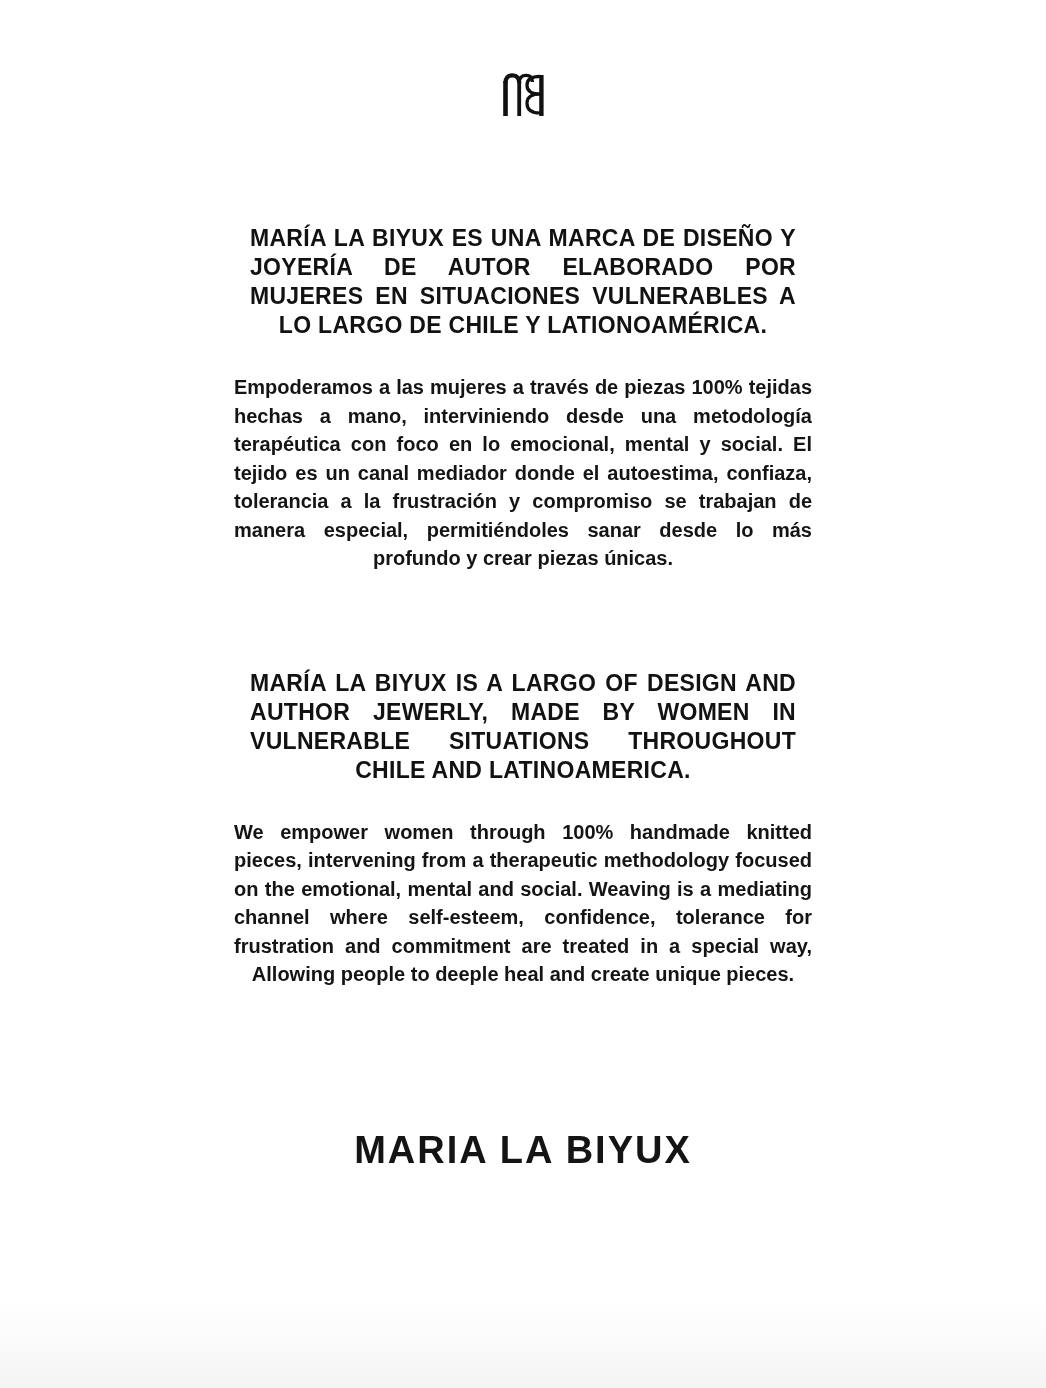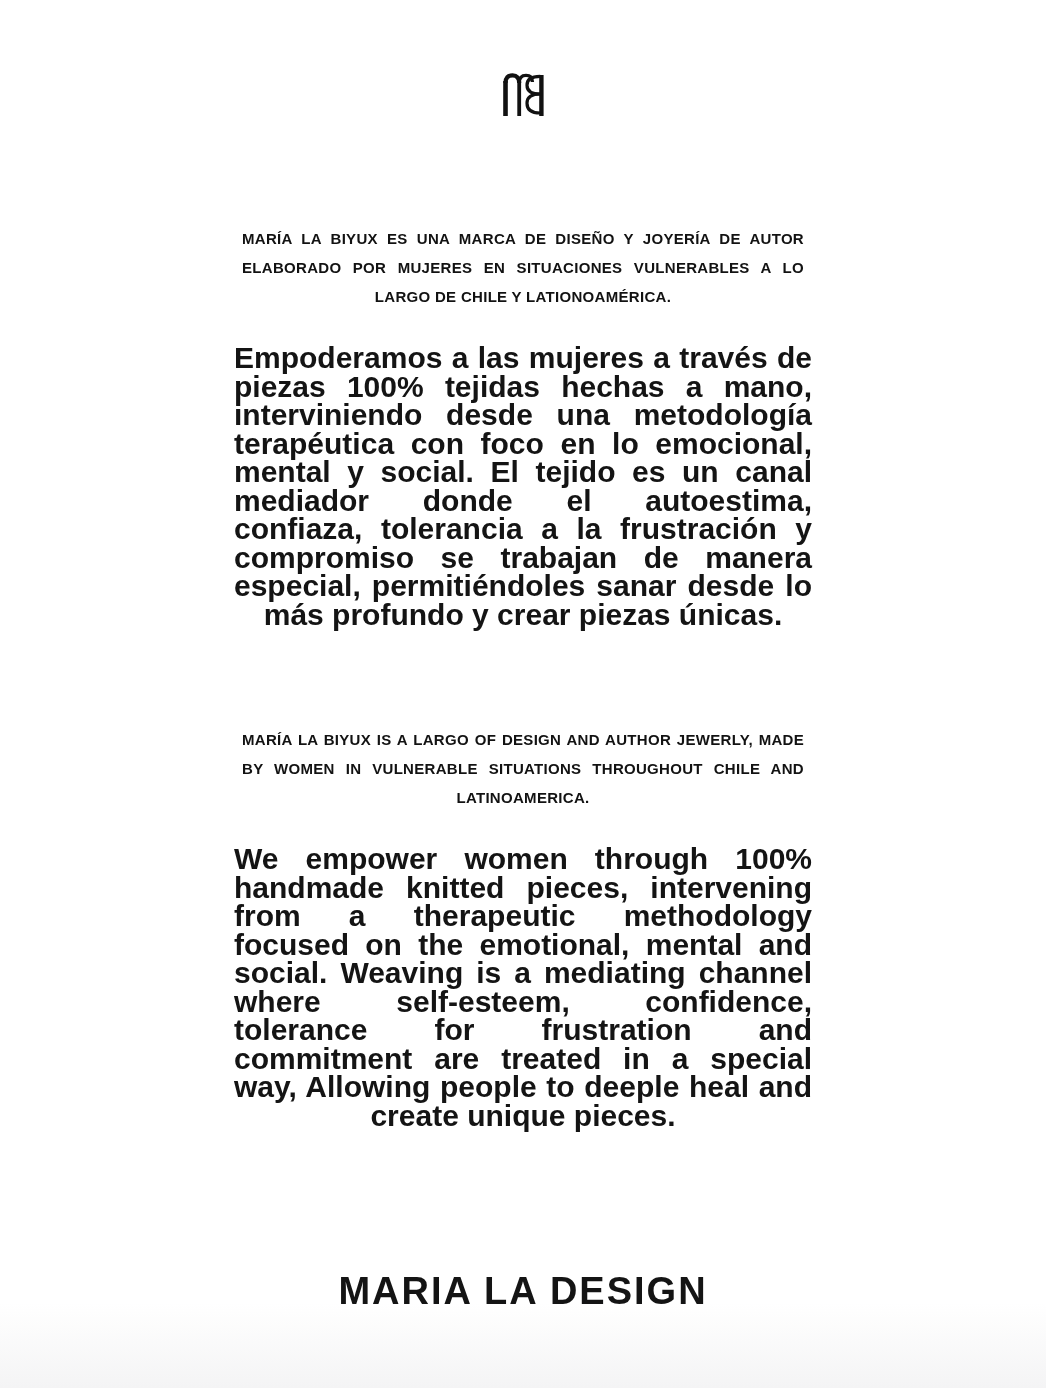--- a/index.html
+++ b/index.html
@@ -23,38 +23,38 @@
   .logo-wrap {
     padding-top: 73px;
     text-align: center;
   }
   .logo-link {
     display: inline-block;
     line-height: 0;
     cursor: pointer;
   }
   .heading {
-    margin: 8px;
+    margin: 16px;
     margin-top: 104px;
-    font-size: 15px;
+    font-size: 23px;
     line-height: 29px;
     font-weight: 700;
     letter-spacing: 0.3px;
     text-align: justify;
     -moz-text-align-last: center;
     text-align-last: center;
     color: #121212;
   }
   .heading.en {
     margin-top: 96px;
   }
   .body-text {
     margin: 0;
     margin-top: 33px;
-    font-size: 30px;
+    font-size: 20px;
     line-height: 28.5px;
     font-weight: 700;
     text-align: justify;
     -moz-text-align-last: center;
     text-align-last: center;
     color: #141414;
   }
   .wordmark {
     margin: 0;
     margin-top: 140px;
@@ -104,17 +104,17 @@
   </div>
 
   <h2 class="heading es">MARÍA LA BIYUX ES UNA MARCA DE DISEÑO Y JOYERÍA DE AUTOR ELABORADO POR MUJERES EN SITUACIONES VULNERABLES A LO LARGO DE CHILE Y LATIONOAMÉRICA.</h2>
 
   <p class="body-text es">Empoderamos a las mujeres a través de piezas 100% tejidas hechas a mano, interviniendo desde una metodología terapéutica con foco en lo emocional, mental y social. El tejido es un canal mediador donde el autoestima, confiaza, tolerancia a la frustración y compromiso se trabajan de manera especial, permitiéndoles sanar desde lo más profundo y crear piezas únicas.</p>
 
   <h2 class="heading en">MARÍA LA BIYUX IS A LARGO OF DESIGN AND AUTHOR JEWERLY, MADE BY WOMEN IN VULNERABLE SITUATIONS THROUGHOUT CHILE AND LATINOAMERICA.</h2>
 
   <p class="body-text en">We empower women through 100% handmade knitted pieces, intervening from a therapeutic methodology focused on the emotional, mental and social. Weaving is a mediating channel where self-esteem, confidence, tolerance for frustration and commitment are treated in a special way, Allowing people to deeple heal and create unique pieces.</p>
 
-  <div class="wordmark">MARIA LA DESIGN</div>
+  <div class="wordmark">MARIA LA BIYUX</div>
 
 </div>
 
 <div class="bottom-fade"></div>
 
 </body></html>

